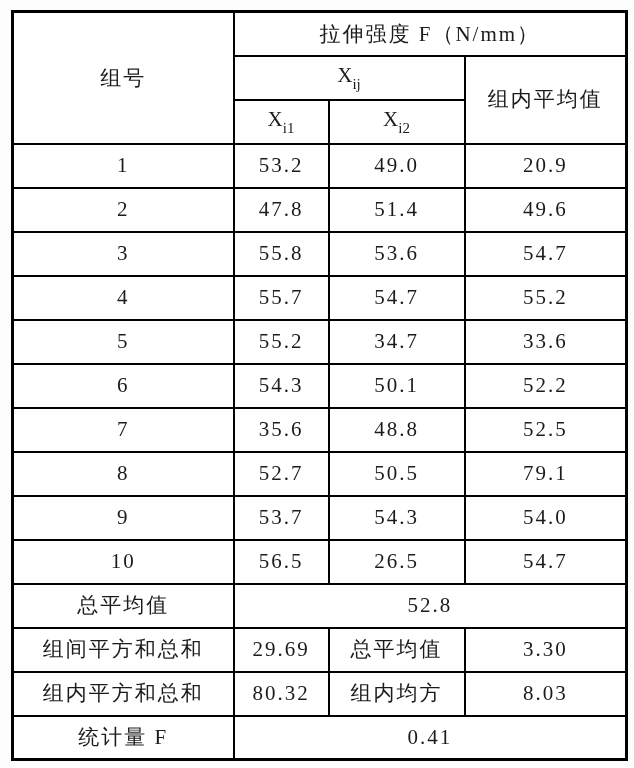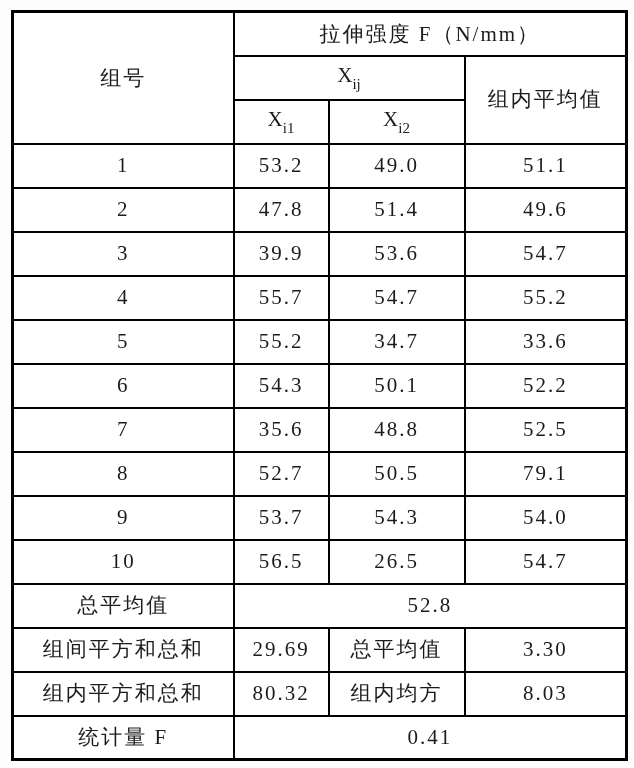--- a/index.html
+++ b/index.html
@@ -72,31 +72,31 @@
     </tr>
     <tr>
       <td class="xhead"><span>X</span><sub>i1</sub></td>
       <td class="xhead"><span>X</span><sub>i2</sub></td>
     </tr>
 
     <tr>
       <td class="num">1</td>
       <td class="num">53.2</td>
       <td class="num">49.0</td>
-      <td class="num">51.1</td>
+      <td class="num">20.9</td>
     </tr>
     <tr>
       <td class="num">2</td>
       <td class="num">47.8</td>
       <td class="num">51.4</td>
       <td class="num">49.6</td>
     </tr>
     <tr>
       <td class="num">3</td>
-      <td class="num">39.9</td>
+      <td class="num">55.8</td>
       <td class="num">53.6</td>
       <td class="num">54.7</td>
     </tr>
     <tr>
       <td class="num">4</td>
       <td class="num">55.7</td>
       <td class="num">54.7</td>
       <td class="num">55.2</td>
     </tr>
     <tr>

